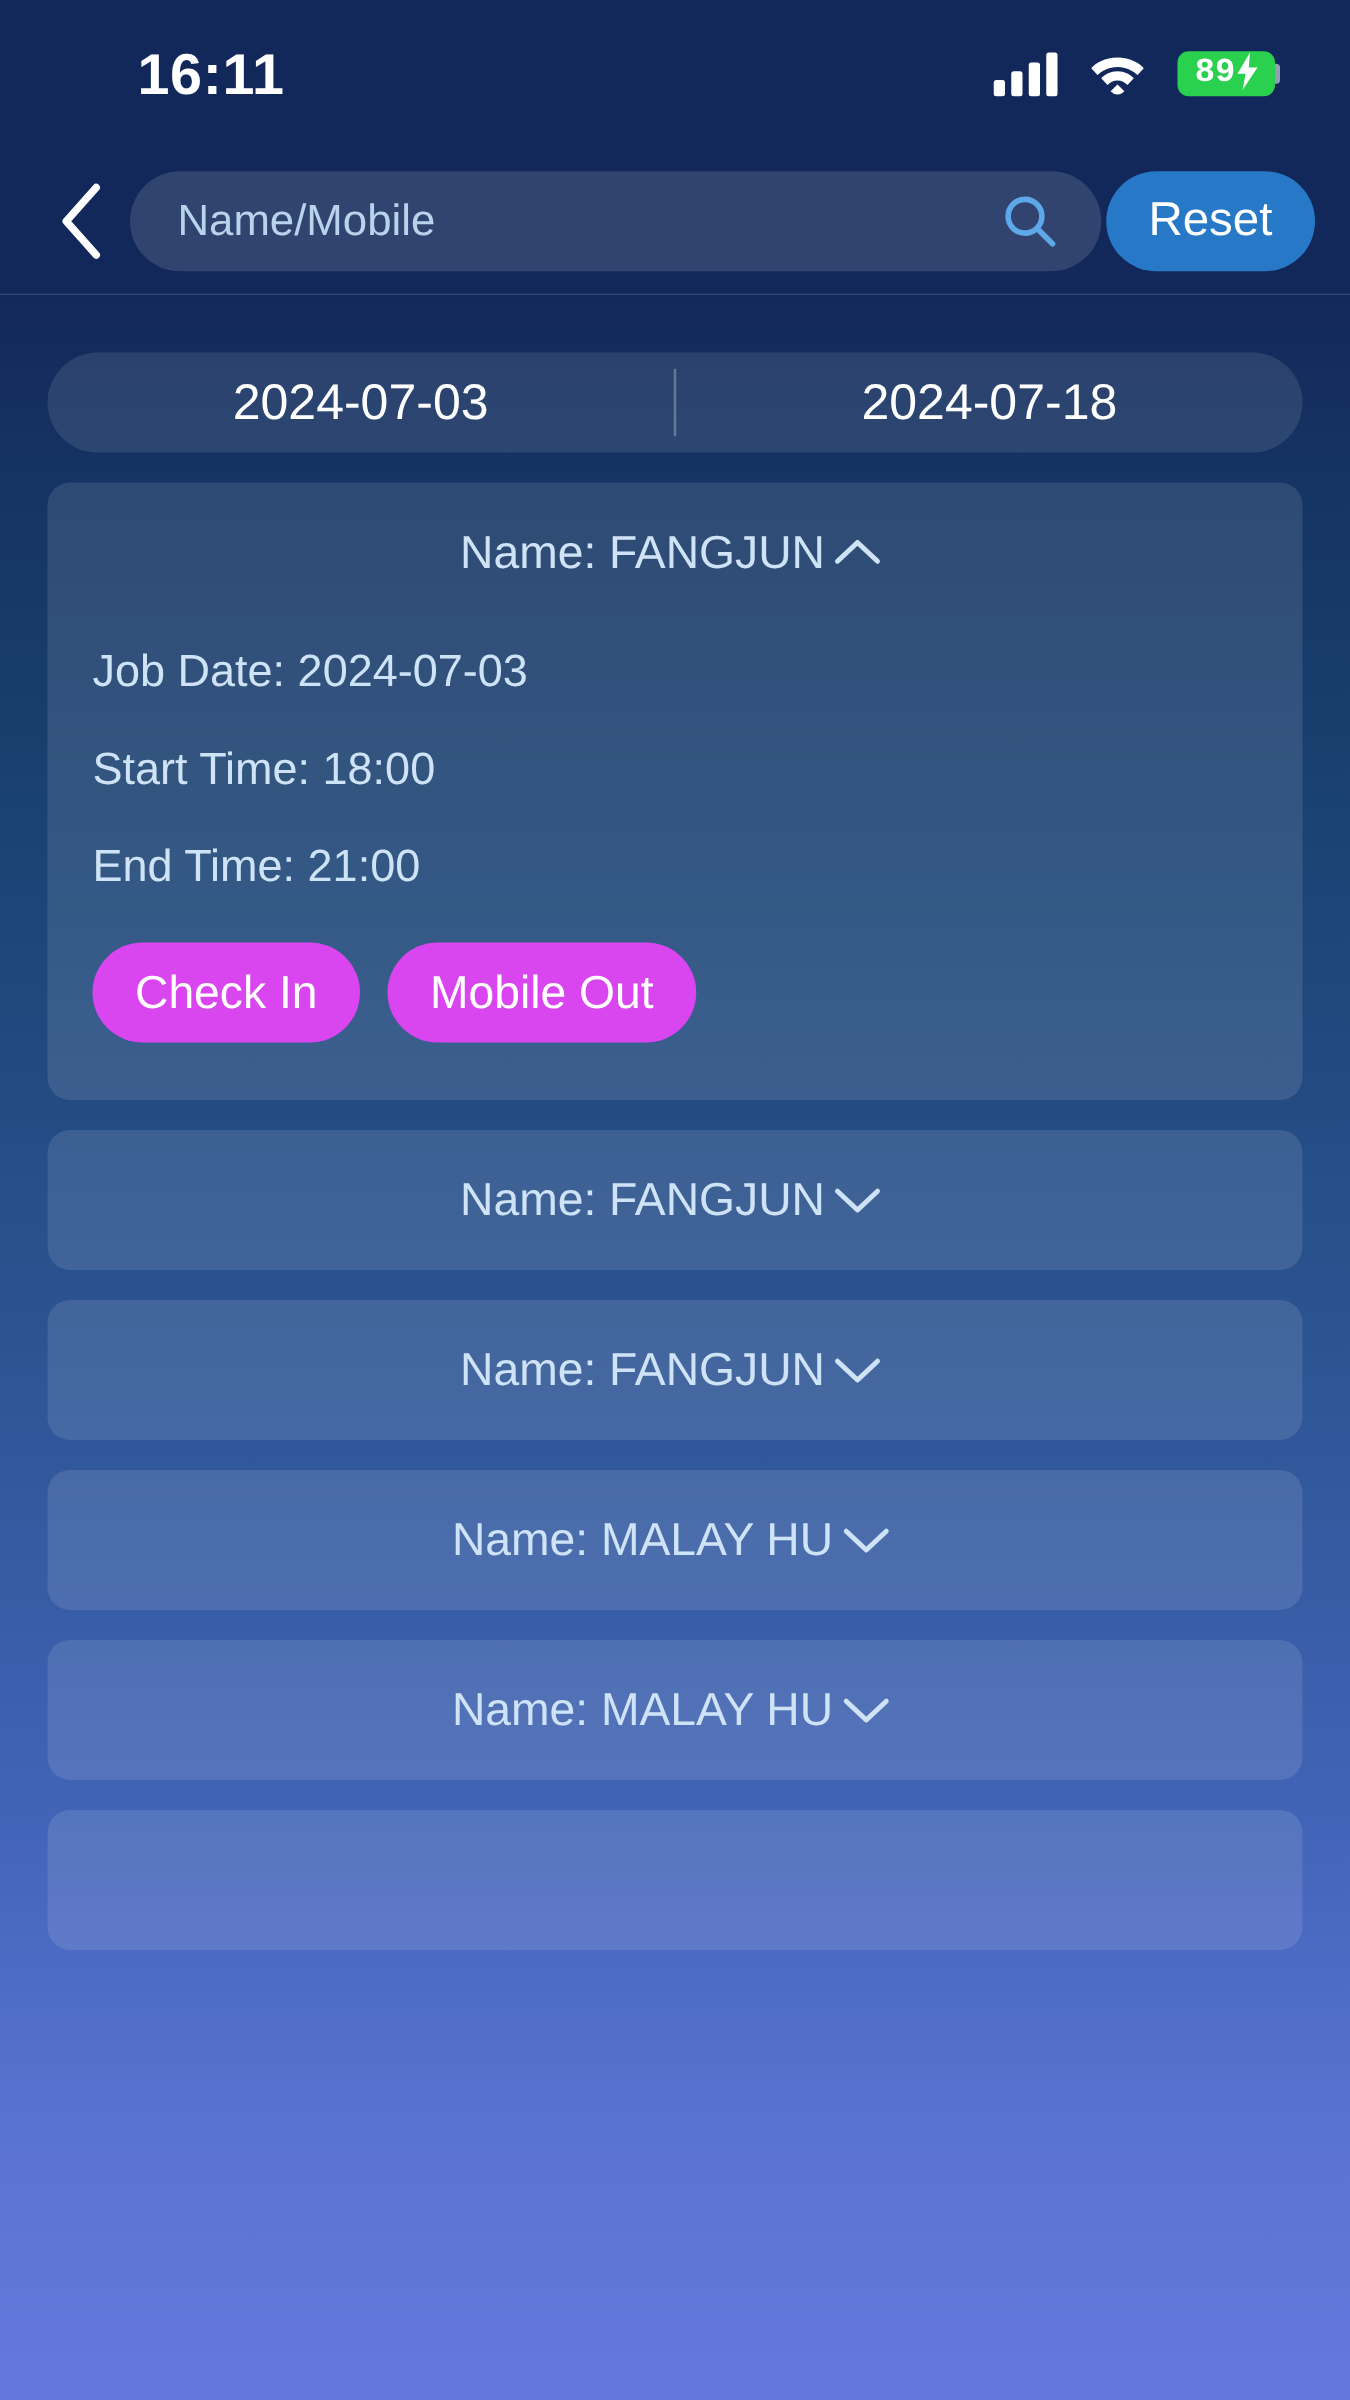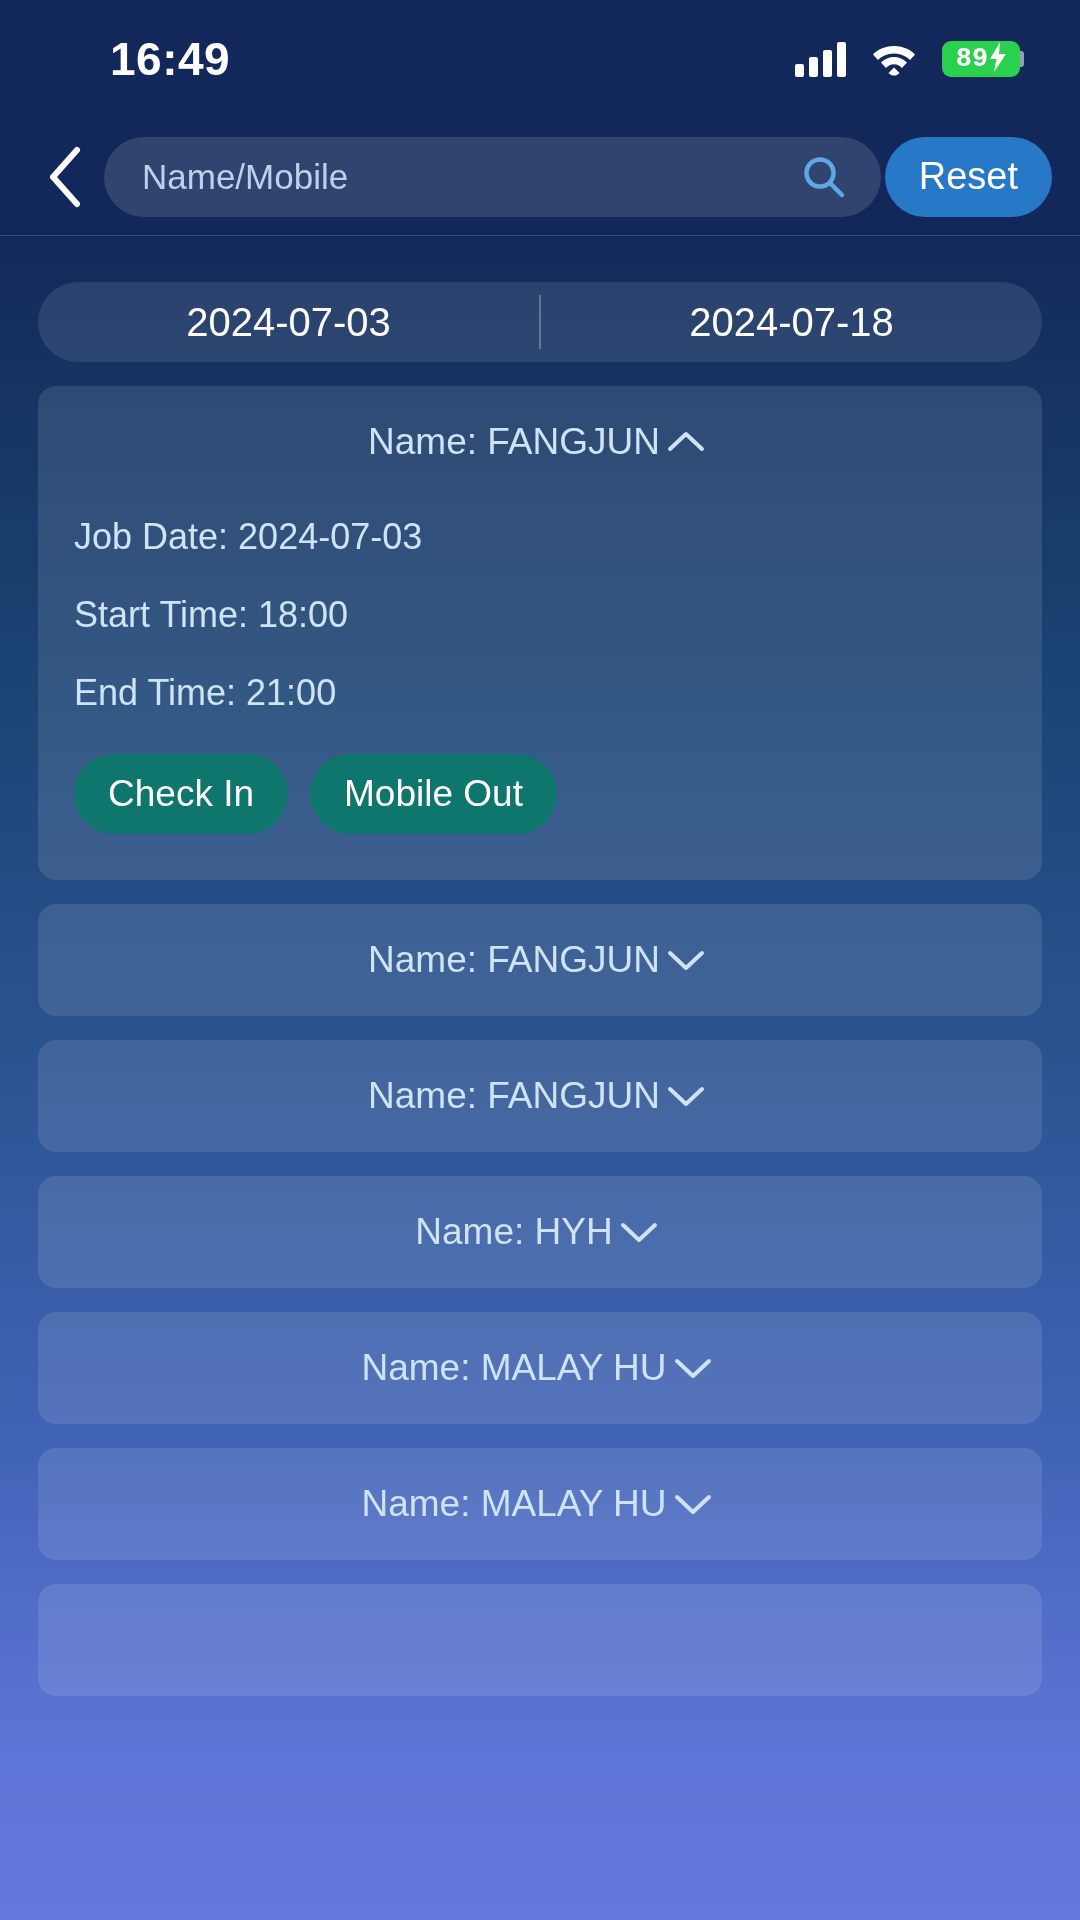--- a/index.html
+++ b/index.html
@@ -147,35 +147,35 @@
   }
   .chev { width:52px; height:52px; flex:0 0 auto; }
   .card.expanded { padding-bottom:40px; }
   .card-row {
     color:#cfe3f7;
     font-size:36px;
     padding:18px 0 18px 2px;
   }
   .btn-row { display:flex; gap:22px; padding:22px 0 6px 2px; }
   .pill-btn {
-    background:#0f766e;
+    background:#d946ef;
     border:none; border-radius:44px;
     color:#ffffff;
     font-family:"Liberation Sans", sans-serif;
     font-size:37px;
     padding:0 34px;
     height:80px;
     display:flex; align-items:center; justify-content:center;
   }
 </style>
 </head>
 <body>
 
 <div class="statusbar">
-  <div class="status-time">16:49</div>
+  <div class="status-time">16:11</div>
   <div class="status-icons">
     <span class="signal">
       <i></i>
         <i></i>
         <i></i>
         <i></i>
     </span>
     <span class="wifi">
       <svg width="44" height="34" viewBox="0 0 44 34">
         <path d="M22 4 C12 4 4.5 8.5 1 12.5 L6 18 C9.5 14.5 15 11.5 22 11.5 C29 11.5 34.5 14.5 38 18 L43 12.5 C39.5 8.5 32 4 22 4 Z" fill="#ffffff"></path>
@@ -258,30 +258,20 @@
     <div class="card-head">
       <span class="card-name">Name: FANGJUN</span>
       <span class="chev">
         <svg width="52" height="52" viewBox="0 0 52 52">
           <path d="M10 19 L26 34 L42 19" stroke="#cfe3f7" stroke-width="4" fill="none" stroke-linecap="round" stroke-linejoin="round"></path>
         </svg>
       </span>
     </div>
   </div>
 
-  <div class="card">
-    <div class="card-head">
-      <span class="card-name">Name: HYH</span>
-      <span class="chev">
-        <svg width="52" height="52" viewBox="0 0 52 52">
-          <path d="M10 19 L26 34 L42 19" stroke="#cfe3f7" stroke-width="4" fill="none" stroke-linecap="round" stroke-linejoin="round"></path>
-        </svg>
-      </span>
-    </div>
-  </div>
 
   <div class="card">
     <div class="card-head">
       <span class="card-name">Name: MALAY HU</span>
       <span class="chev">
         <svg width="52" height="52" viewBox="0 0 52 52">
           <path d="M10 19 L26 34 L42 19" stroke="#cfe3f7" stroke-width="4" fill="none" stroke-linecap="round" stroke-linejoin="round"></path>
         </svg>
       </span>
     </div>

